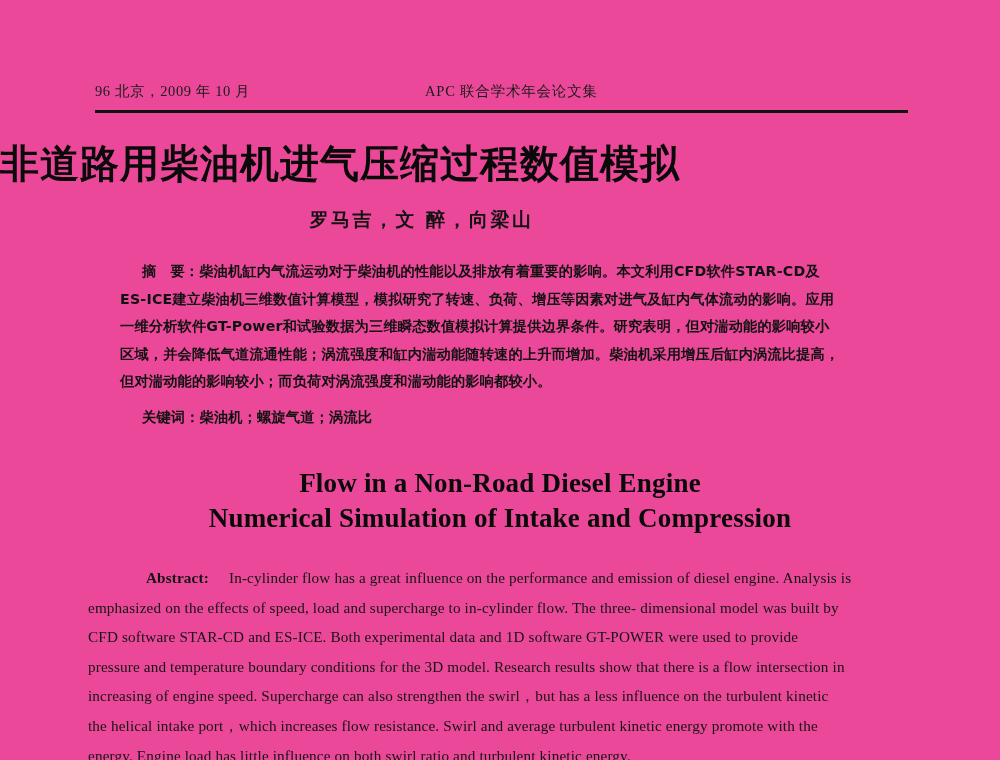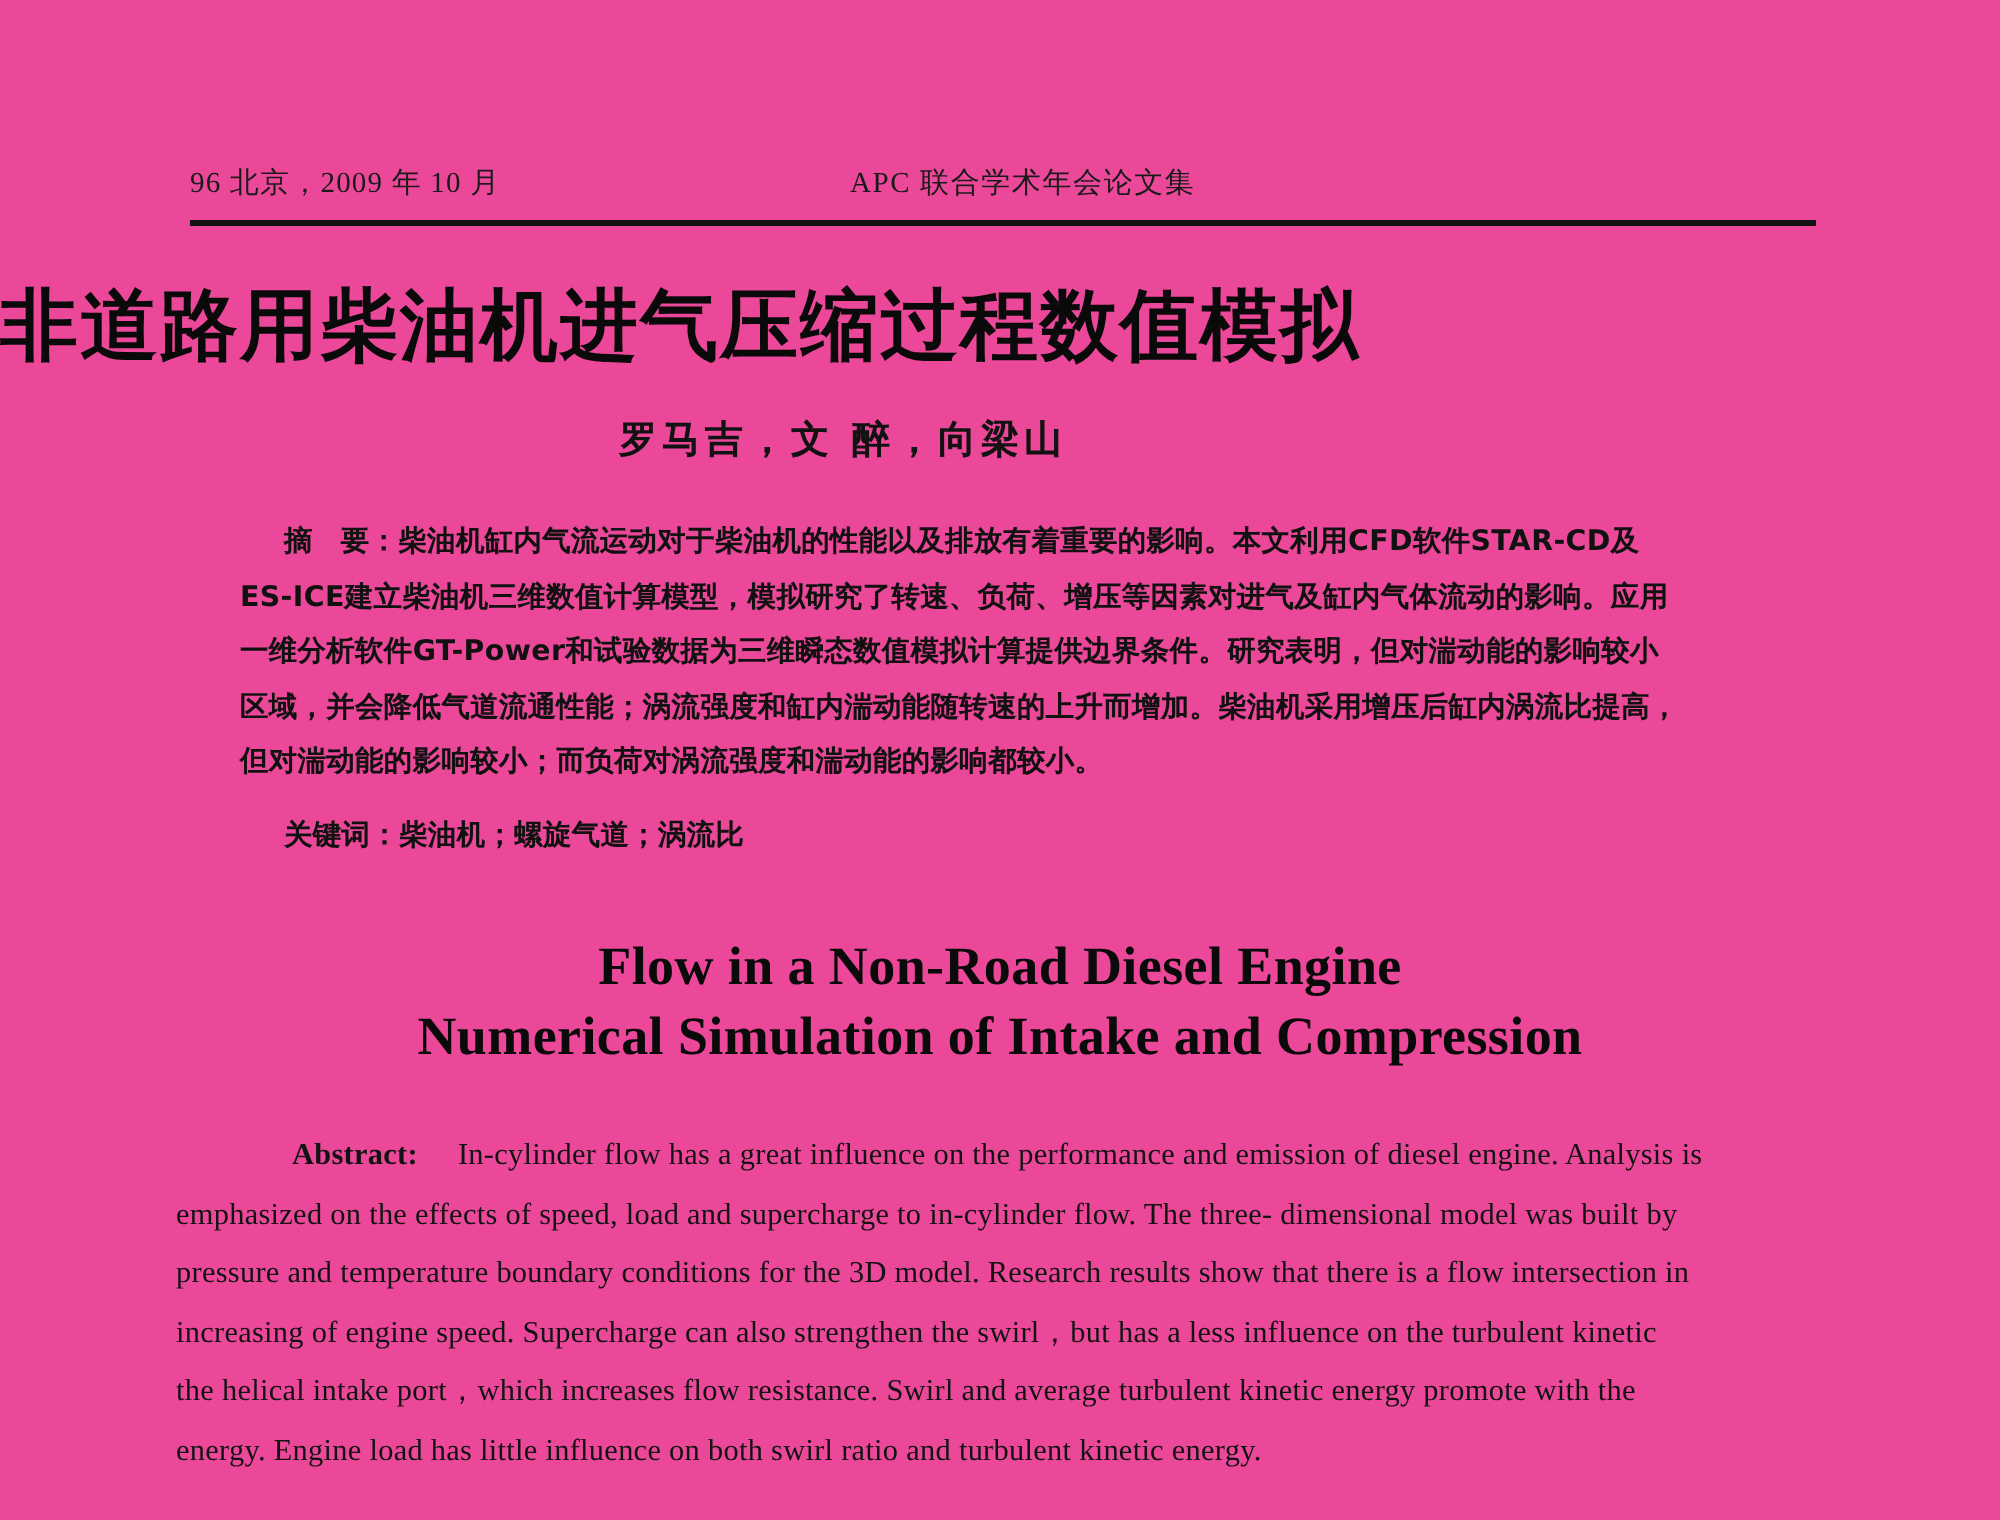--- a/index.html
+++ b/index.html
@@ -182,19 +182,20 @@
   <div class="cn-keywords">关键词：柴油机；螺旋气道；涡流比</div>
 
   <div class="en-title">
     <div>Flow in a Non-Road Diesel Engine</div>
     <div>Numerical Simulation of Intake and Compression</div>
   </div>
 
   <div class="en-abstract">
     <div class="en-line first"><span class="en-label"><span>Abstract:</span><span class="gap"></span></span><span>In-cylinder flow has a great influence on the performance and emission of diesel engine. Analysis is</span></div>
     <div class="en-line">emphasized on the effects of speed, load and supercharge to in-cylinder flow. The three- dimensional model was built by</div>
+    <div class="en-line">CFD software STAR-CD and ES-ICE. Both experimental data and 1D software GT-POWER were used to provide</div>
     <div class="en-line">pressure and temperature boundary conditions for the 3D model. Research results show that there is a flow intersection in</div>
     <div class="en-line">increasing of engine speed. Supercharge can also strengthen the swirl，but has a less influence on the turbulent kinetic</div>
     <div class="en-line">the helical intake port，which increases flow resistance. Swirl and average turbulent kinetic energy promote with the</div>
     <div class="en-line">energy. Engine load has little influence on both swirl ratio and turbulent kinetic energy.</div>
   </div>
 
 </div>
 
 </body></html>

